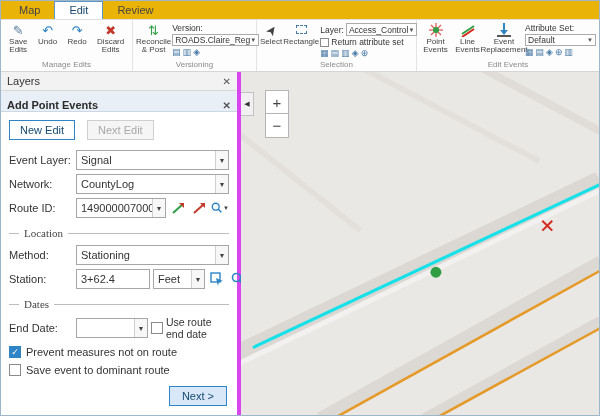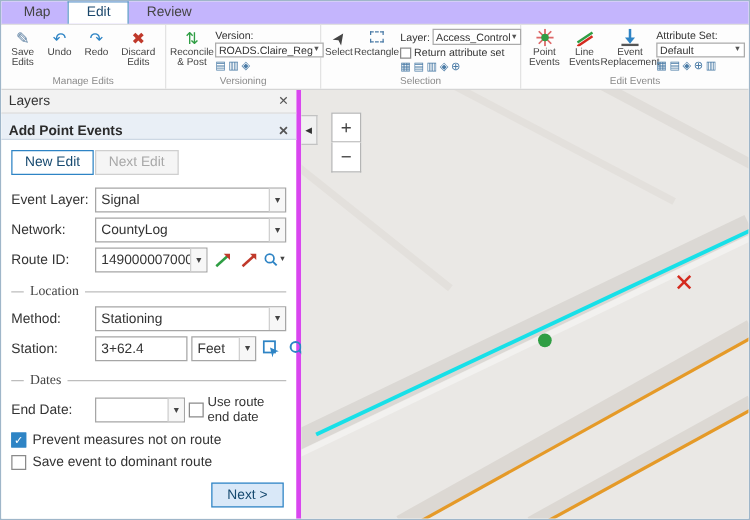--- a/index.html
+++ b/index.html
@@ -1,21 +1,21 @@
 <!DOCTYPE html>
 <html><head>
 <meta charset="utf-8">
 <style>
   * { margin:0; padding:0; box-sizing:border-box; }
   html,body { width:600px; height:416px; }
   body { font-family:"Liberation Sans", sans-serif; font-size:11px; color:#333; background:#fff; }
   .app { width:600px; height:416px; border:1px solid #9fb6c9; display:flex; flex-direction:column; overflow:hidden; background:#fff; }
 
   
-  .tabs { height:19px; background:#c4b5fd; display:flex; align-items:flex-end; padding-left:4px; border-bottom:1px solid #e0e0e0; flex:0 0 auto; }
+  .tabs { height:19px; background:#eab308; display:flex; align-items:flex-end; padding-left:4px; border-bottom:1px solid #e0e0e0; flex:0 0 auto; }
   .tab { padding:2px 14px 3px; font-size:11px; color:#444; cursor:default; }
   .tab.active { background:#fff; border:1px solid #5a96c8; border-bottom:none; color:#1a466b; }
 
   
   .ribbon { height:52px; background:#fdfdfd; border-bottom:1px solid #d5d5d5; display:flex; flex:0 0 auto; }
   .group { display:flex; flex-direction:column; border-right:1px solid #e3e3e3; }
   .group-content { flex:1; display:flex; align-items:flex-start; padding:2px 3px 0; gap:1px; }
   .group-label { font-size:8px; color:#8a8a8a; text-align:center; padding:0 0 2px; }
   .bigbtn { width:31px; display:flex; flex-direction:column; align-items:center; text-align:center; font-size:8px; color:#444; line-height:1.05; padding-top:1px; cursor:default; }
   .bigbtn .ic { font-size:13px; height:15px; line-height:15px; }
@@ -29,21 +29,21 @@
   .dash-rect { width:11px; height:9px; border:1px dashed #4a7ba6; margin-bottom:1px; }
 
   
   .main { flex:1; display:flex; min-height:0; }
 
   
   .panel { width:240px; flex:0 0 auto; border-right:4px solid #d946ef; display:flex; flex-direction:column; background:#fff; }
   .layers-bar { height:19px; background:#f2f2f2; border-bottom:1px solid #d8d8d8; display:flex; align-items:center; padding:0 6px; font-size:11px; color:#333; }
   .apebar { height:21px; background:#e9eff6; border-bottom:1px solid #cdd8e4; display:flex; align-items:flex-end; padding:0 6px; font-weight:bold; font-size:11px; color:#2b2b2b; }
   .xbtn { margin-left:auto; color:#555; font-size:10px; cursor:default; }
-  .btnrow { display:flex; gap:1px; padding:8px 8px 6px; }
+  .btnrow { display:flex; gap:12px; padding:8px 8px 6px; }
   .btn { font-size:11px; padding:3px 10px; border:1px solid #2e84c5; background:#fff; color:#16496f; cursor:default; }
   .btn.disabled { border-color:#cfcfcf; background:#f5f5f5; color:#a8a8a8; }
   .form-row { display:flex; align-items:center; margin:4px 8px 0; gap:3px; }
   .flabel { width:64px; flex:0 0 auto; font-size:11px; color:#333; }
   .combo { flex:1; height:20px; border:1px solid #a6a6a6; background:#fff; display:flex; align-items:center; font-size:11px; padding:0 0 0 4px; min-width:0; }
   .combo .val { flex:1; overflow:hidden; white-space:nowrap; }
   .combo .arr { width:13px; align-self:stretch; display:flex; align-items:center; justify-content:center; color:#444; font-size:7px; border-left:1px solid #d0d0d0; background:#f7f7f7; }
   .iconbtn { width:18px; height:18px; display:flex; align-items:center; justify-content:center; font-size:11px; color:#3a76a8; cursor:default; flex:0 0 auto; }
   .section { display:flex; align-items:center; gap:5px; margin:9px 8px 2px; color:#444; font-size:11px;font-family:Liberation Serif, serif; }
   .section::before { content:""; width:10px; border-top:1px solid #bdbdbd; }

